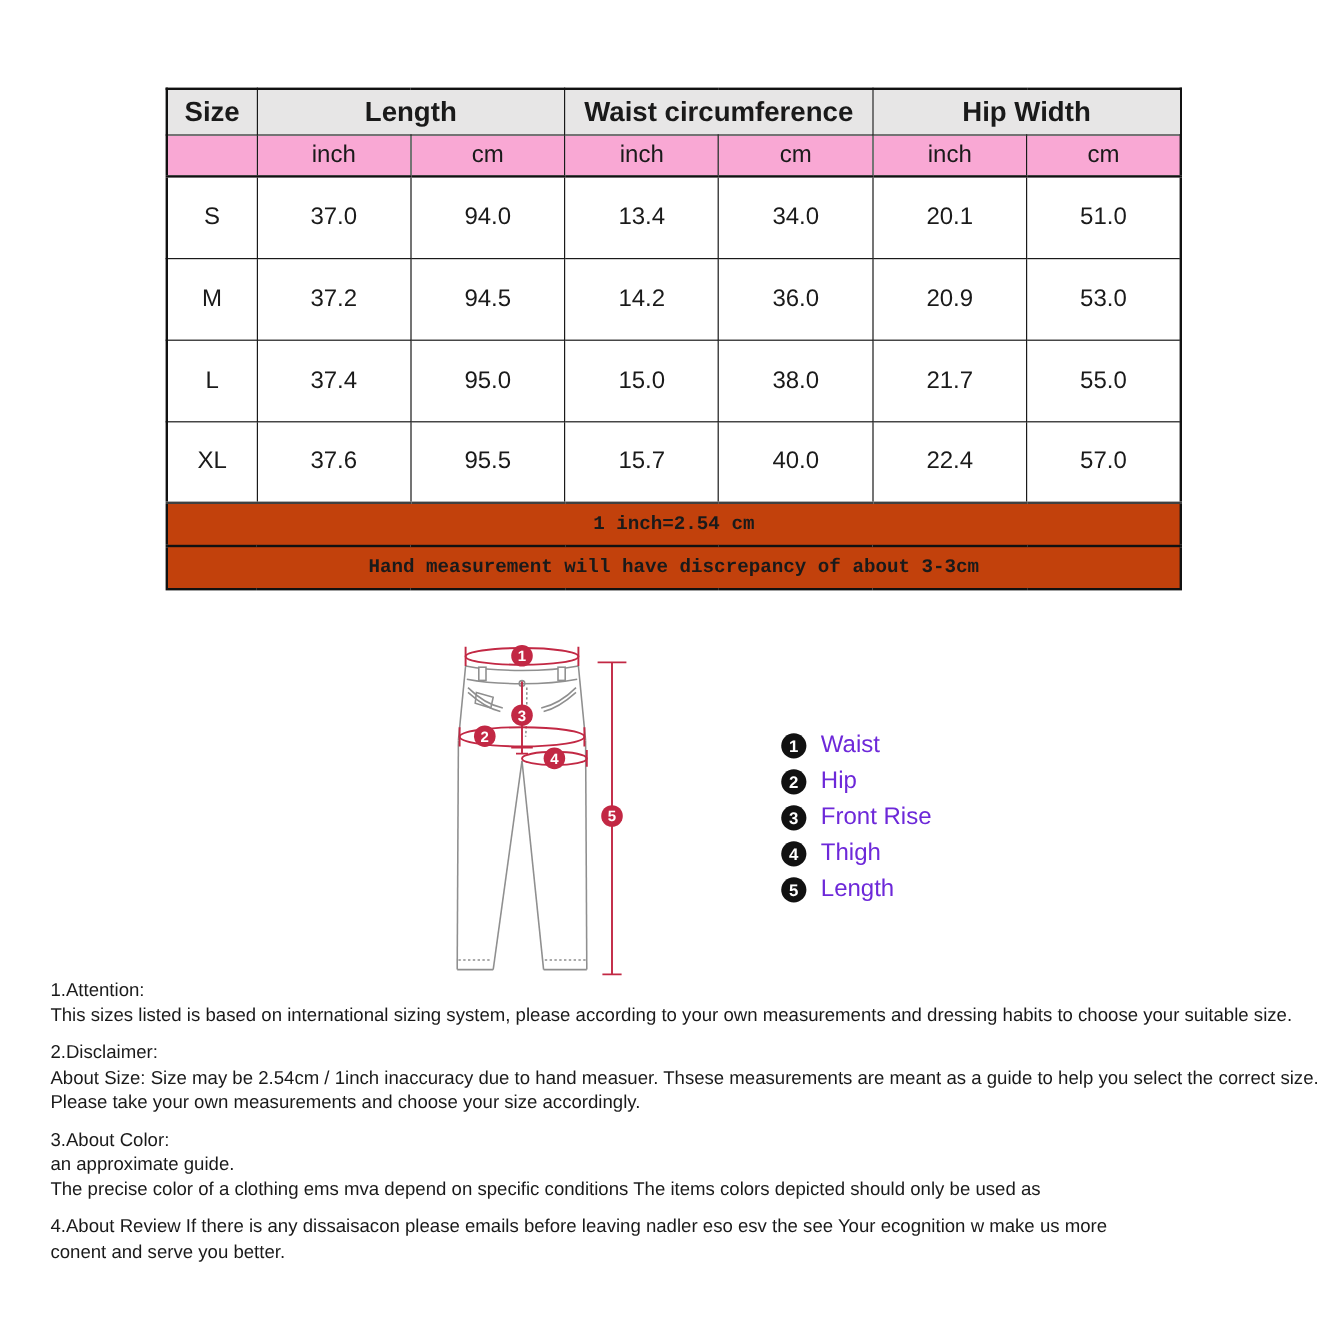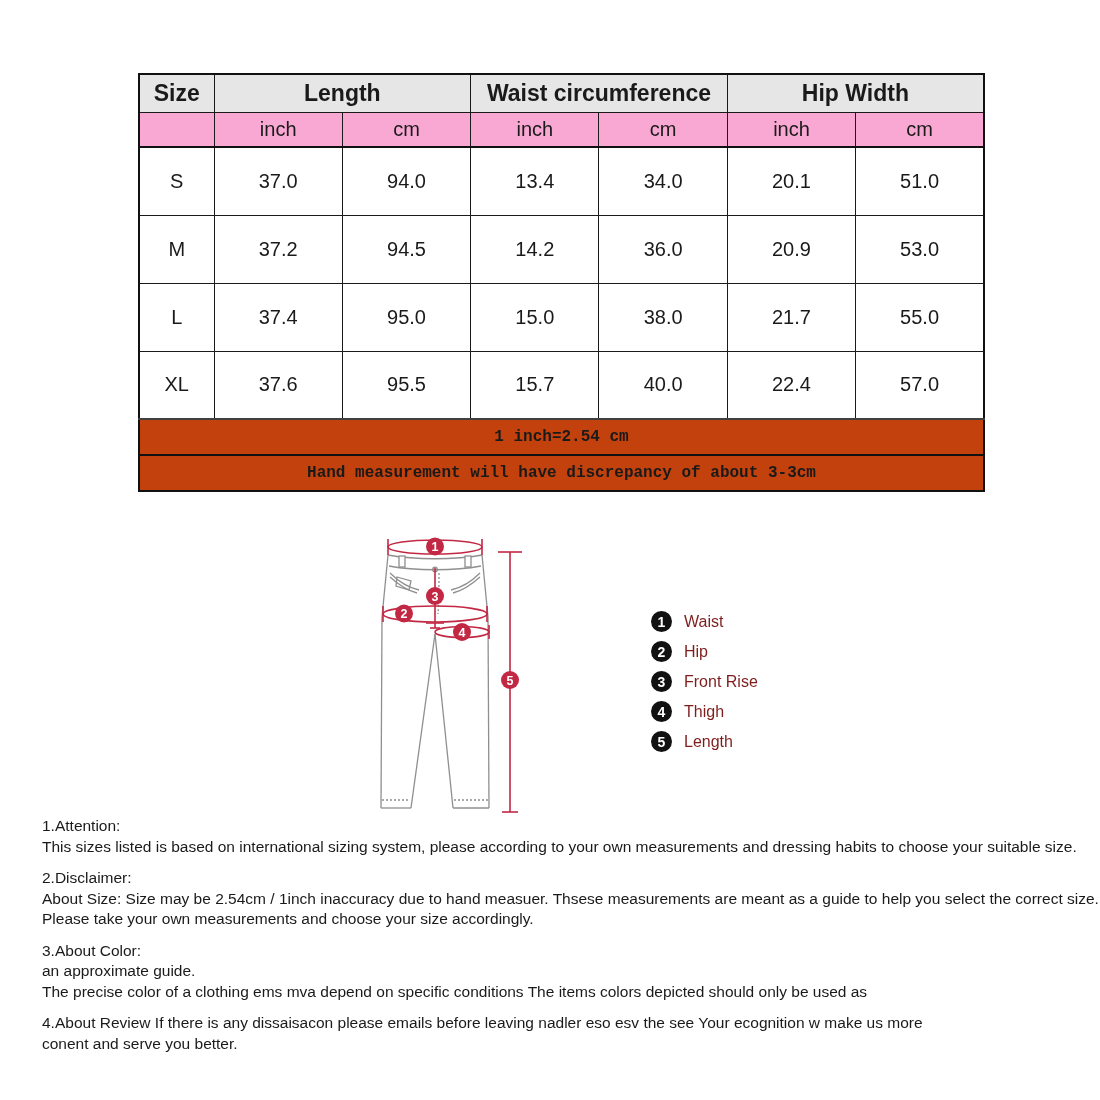--- a/index.html
+++ b/index.html
@@ -46,21 +46,21 @@
   
   .legend { position:absolute; left:651px; top:611px; }
   .legend-item { display:flex; align-items:center; height:21px; margin-bottom:9px; }
   .legend-badge {
     width:21px; height:21px; border-radius:50%;
     background:#111; color:#fff;
     font-size:14px; font-weight:bold;
     display:flex; align-items:center; justify-content:center;
     margin-right:12px; flex:0 0 21px;
   }
-  .legend-label { font-size:16px; color:#7f1d1d; }
+  .legend-label { font-size:20px; color:#6d28d9; }
 
   
   .notes { position:absolute; left:14px; top:816px; width:1080px;margin-left:28px; }
   .note-section { margin-bottom:11px; }
   .note-line { font-size:15.5px; line-height:20.5px; white-space:nowrap; color:#1a1a1a; }
 </style>
 </head>
 <body>
 
 <div class="stage">

